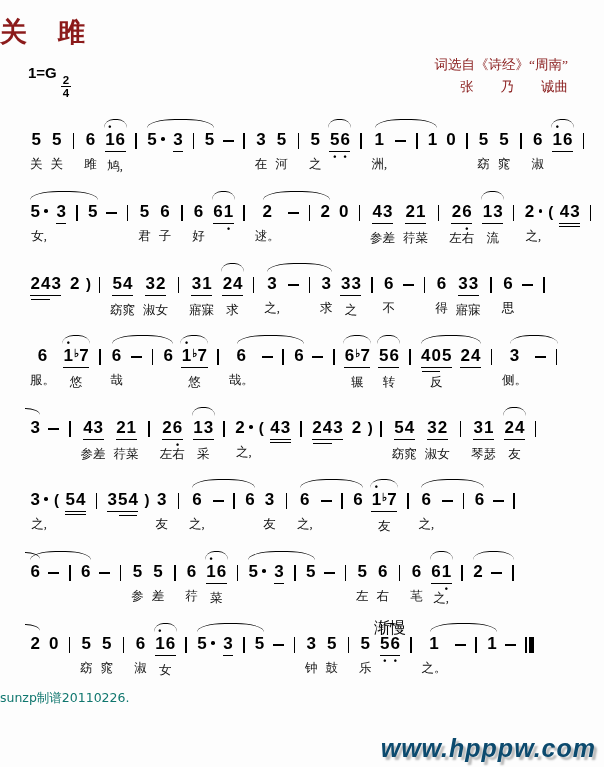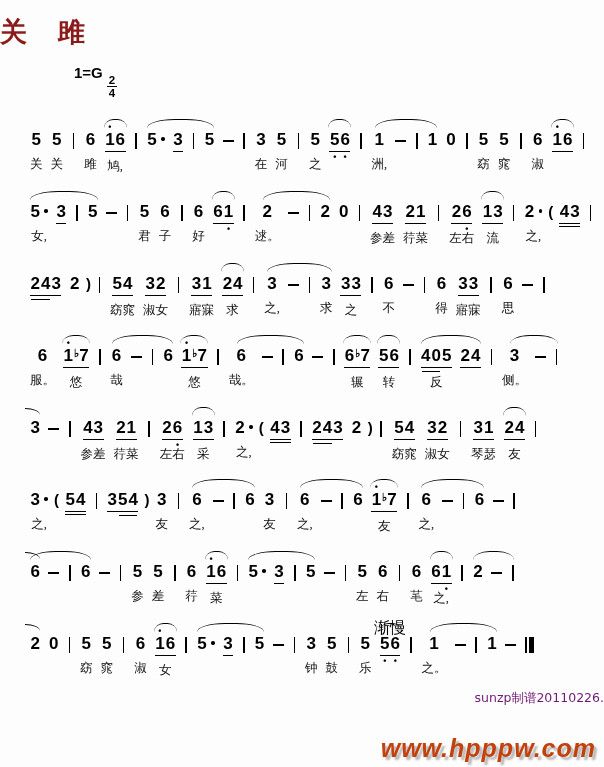--- a/index.html
+++ b/index.html
@@ -6,21 +6,21 @@
   body {
     width:604px; height:767px; position:relative; overflow:hidden;
     background:#fdfdfd; color:#000;
     font-family:"Liberation Sans", sans-serif;
   }
   .title {
     margin:14px 0 0; 
     font-family:"Liberation Serif", serif;
     font-size:27px; font-weight:bold; letter-spacing:2px;
   }
-  .meta { position:relative; height:50px; margin-top:4px;margin-left:46px; }
+  .meta { position:relative; height:50px; margin-top:4px; }
   .keysig { position:absolute; left:28px; top:10px; font-size:15px; font-weight:bold; }
   .frac { display:inline-flex; flex-direction:column; align-items:center;
           vertical-align:-6px; margin-left:4px; font-size:11.5px; line-height:10px; }
   .frac .ft { border-bottom:1.4px solid #000; padding:0 2px 1px; }
   .frac .fb { padding-top:1px; }
   .credits { position:absolute; right:36px; top:0; text-align:right;
              font-family:"Liberation Serif", serif; font-size:13.5px; line-height:22px; }
   .score { margin-top:10px; padding-left:26px; }
   .line { position:relative; margin-bottom:11px; }
   .arcs { position:absolute; top:0; left:0; right:0; height:15px; }
@@ -53,41 +53,45 @@
   .glb { width:1.6px; height:16px; background:#000; margin-top:3.5px; }
   .gld { width:11px; height:2.4px; background:#000; margin-top:11px; }
   .glp { font-size:15px; font-weight:bold; line-height:21px; }
   .glfin { display:flex; gap:2.5px; margin-top:3.5px; }
   .glfin .thin { width:1.6px; height:16px; background:#000; }
   .glfin .thick { width:4.5px; height:16px; background:#000; }
   .ly { font-family:"Liberation Serif", serif; font-size:12.5px;
         height:18px; line-height:18px; margin-top:5px; white-space:nowrap; color:#111; }
   .tmark { position:absolute; top:-15px; left:50%; transform:translateX(-50%);
            font-family:"Liberation Serif", serif; font-size:16px; white-space:nowrap; }
-  .footer { text-align:right; font-size:12.5px; margin-top:4px; color:#701a75;
+  .footer { text-align:left; font-size:12.5px; margin-top:4px; color:#0f766e;
             font-family:"DejaVu Sans", sans-serif; }
   .watermark { position:absolute; right:8px; bottom:4px;
                font-family:"Liberation Sans", sans-serif;
                font-weight:bold; font-style:italic; font-size:25px;
                letter-spacing:1px; color:#2e2e2e;
                text-shadow:3px 3px 2px #b9b9b9; }
 </style>
 </head>
 <body>
 
 <div>
   <h1 class="title" style="color: rgb(139, 26, 26);">关　雎</h1>
 
   <div class="meta">
     <div class="keysig">
       <span>1=G</span><span class="frac">
           <span class="ft">2</span>
           <span class="fb">4</span>
         </span>
     </div>
+    <div class="credits" style="color: rgb(139, 32, 32);">
+      <div>词选自《诗经》“周南”</div>
+      <div>张　　乃　　诚曲</div>
+    </div>
   </div>
 
   <div class="score">
       <div class="line">
         <div class="arcs">
           <i class="slur" style="left: 78px; width: 23px;"></i>
           <i class="slur" style="left: 121px; width: 67px;"></i>
           <i class="slur" style="left: 302px; width: 23px;"></i>
           <i class="slur" style="left: 349px; width: 62px;"></i>
           <i class="slur" style="left: 525px; width: 23px;"></i>
@@ -1009,14 +1013,14 @@
               <i class="thin"></i>
               <i class="thick"></i>
             </span>
             <span class="ly">&nbsp;</span>
           </span>
         </div>
       </div>
     </div>
 
   <div class="footer">sunzp制谱20110226.</div>
-  <div class="watermark" style="color: #c2410c;">www.hpppw.com</div>
+  <div class="watermark" style="color: #0c4a6e;">www.hpppw.com</div>
 </div>
 
 </body></html>

